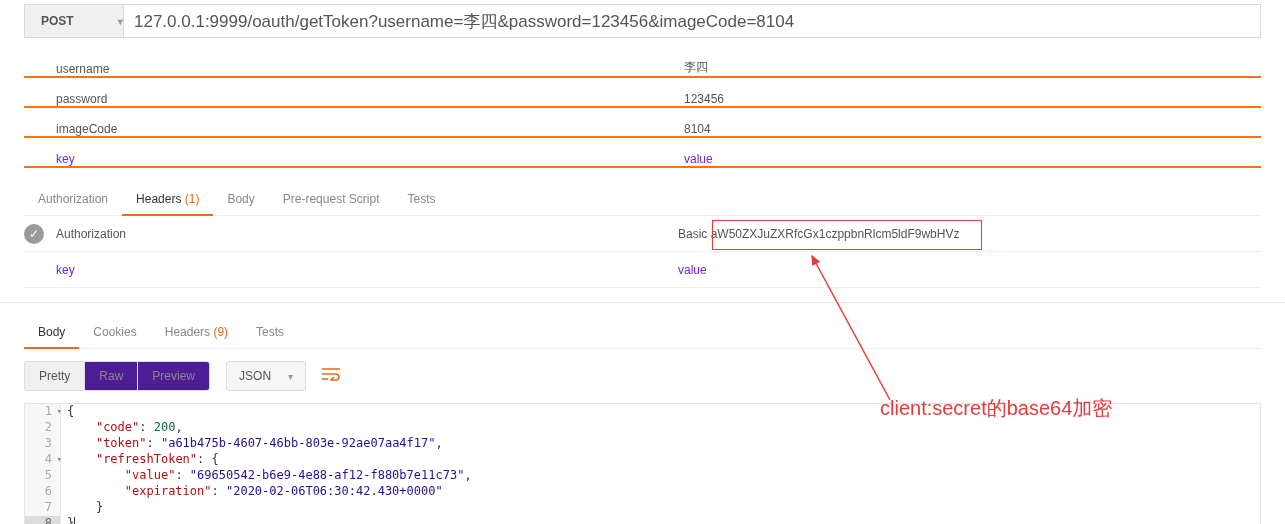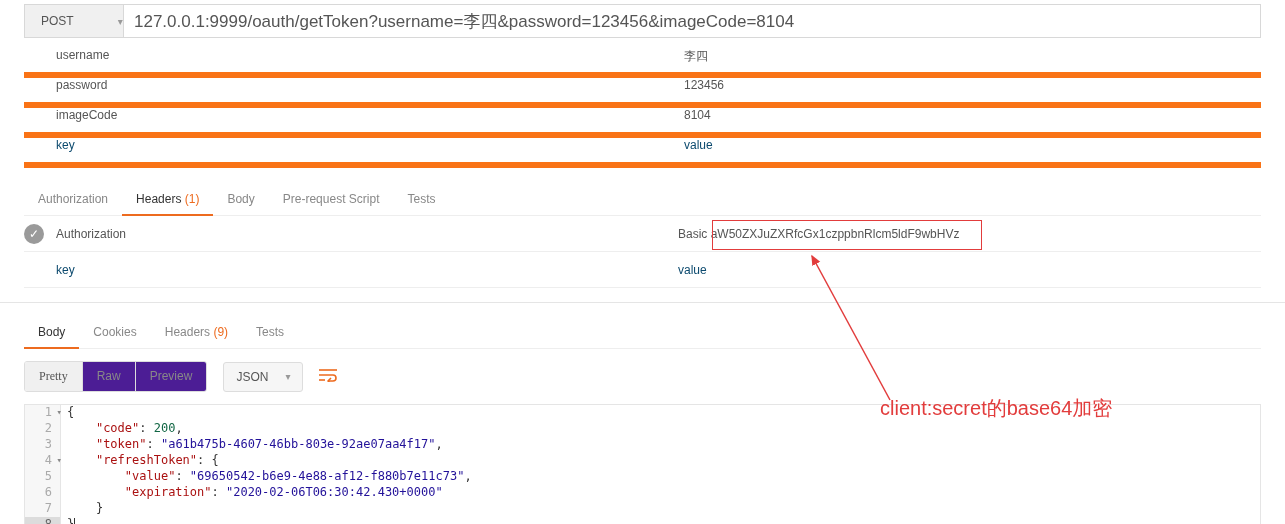--- a/index.html
+++ b/index.html
@@ -1,27 +1,27 @@
 <!DOCTYPE html>
 <html><head>
 <meta charset="utf-8">
 <style>
 * { box-sizing: border-box; margin: 0; padding: 0; }
 body { font-family: "Helvetica Neue", Arial, sans-serif; font-size: 12px; color: #555; background: #fff; width: 1285px; }
 
 .request-bar { display: flex; margin: 4px 24px 10px 24px; height: 34px; }
-.method-btn { width: 100px; background: #f0f0f0; border: 1px solid #d8d8d8; display: flex; align-items: center; padding-left: 16px; font-weight: normal; color: #555; cursor: pointer; gap: 36px; }
+.method-btn { width: 100px; background: #f0f0f0; border: 1px solid #d8d8d8; display: flex; align-items: center; padding-left: 16px; font-weight: bold; color: #555; cursor: pointer; gap: 36px; }
 .method-btn .chev { margin-left: 8px; font-size: 10px; color: #999; }
 .url-input { flex: 1; border: 1px solid #d8d8d8; border-left: none; padding: 0 10px; font-size: 17px; color: #555; }
 
 .params { margin: 0 24px; }
-.param-row { display: flex; border-bottom: 6px solid #f97316; height: 30px; align-items: flex-start; }
+.param-row { display: flex; border-bottom: 2px solid #f97316; height: 30px; align-items: flex-end; }
 .param-key { width: 660px; padding-left: 32px; color: #555; }
 .param-val { flex: 1; color: #555; }
-.placeholder { color: #0c4a6e; }
+.placeholder { color: #6d28d9; }
 
 .req-tabs { display: flex; margin: 16px 24px 0 24px; border-bottom: 1px solid #eee; }
 .req-tab { padding: 8px 14px; color: #888; cursor: pointer; }
 .req-tab.active { color: #333; border-bottom: 2px solid #ed6b1f; margin-bottom: -1px; }
 .tab-count { color: #ed6b1f; }
 
 .headers-area { margin: 0 24px; }
 .hdr-row { display: flex; height: 36px; align-items: center; border-bottom: 1px solid #eee; }
 .check-ic { width: 20px; height: 20px; border-radius: 50%; background: #9a9a9a; margin-right: 12px; display: flex; align-items: center; justify-content: center; color: #fff; font-size: 12px; }
 .hdr-key { width: 622px; }
@@ -30,21 +30,21 @@
 
 .divider { border-top: 1px solid #e5e5e5; margin-top: 14px; }
 
 .resp-tabs { display: flex; margin: 14px 24px 0 24px; border-bottom: 1px solid #eee; }
 .resp-tab { padding: 8px 14px; color: #888; cursor: pointer; }
 .resp-tab.active { color: #333; border-bottom: 2px solid #ed6b1f; margin-bottom: -1px; }
 
 .toolbar { display: flex; margin: 12px 24px; gap: 16px; align-items: center; }
 .pill { display: flex; border: 1px solid #ddd; border-radius: 3px; overflow: hidden; }
 .tb-btn { padding: 7px 14px; background: #4c1d95; color: #888; cursor: pointer; }
-.tb-btn.active { background: #f0f0f0; color: #555; font-family: Liberation Serif, serif; }
+.tb-btn.active { background: #f0f0f0; color: #555; }
 .tb-btn + .tb-btn { border-left: 1px solid #ddd; }
 .json-sel { border: 1px solid #ddd; border-radius: 3px; padding: 7px 12px; display: flex; align-items: center; background: #f6f6f6; cursor: pointer; gap: 9px; }
 .json-sel .chev { margin-left: 8px; font-size: 10px; color: #999; }
 .wrap-ic { color: #ed6b1f; font-size: 16px; cursor: pointer; }
 
 .code-area { margin: 0 24px; border: 1px solid #e5e5e5; font-family: Consolas, Menlo, monospace; font-size: 12px; }
 .code-line { display: flex; min-height: 16px; }
 .gutter { width: 36px; text-align: right; padding-right: 8px; color: #aaa; background: #f7f7f7; border-right: 1px solid #e5e5e5; user-select: none; position: relative; }
 .fold { position: absolute; right: -2px; top: 2px; font-size: 9px; color: #888; }
 .code { padding-left: 6px; white-space: pre; }

